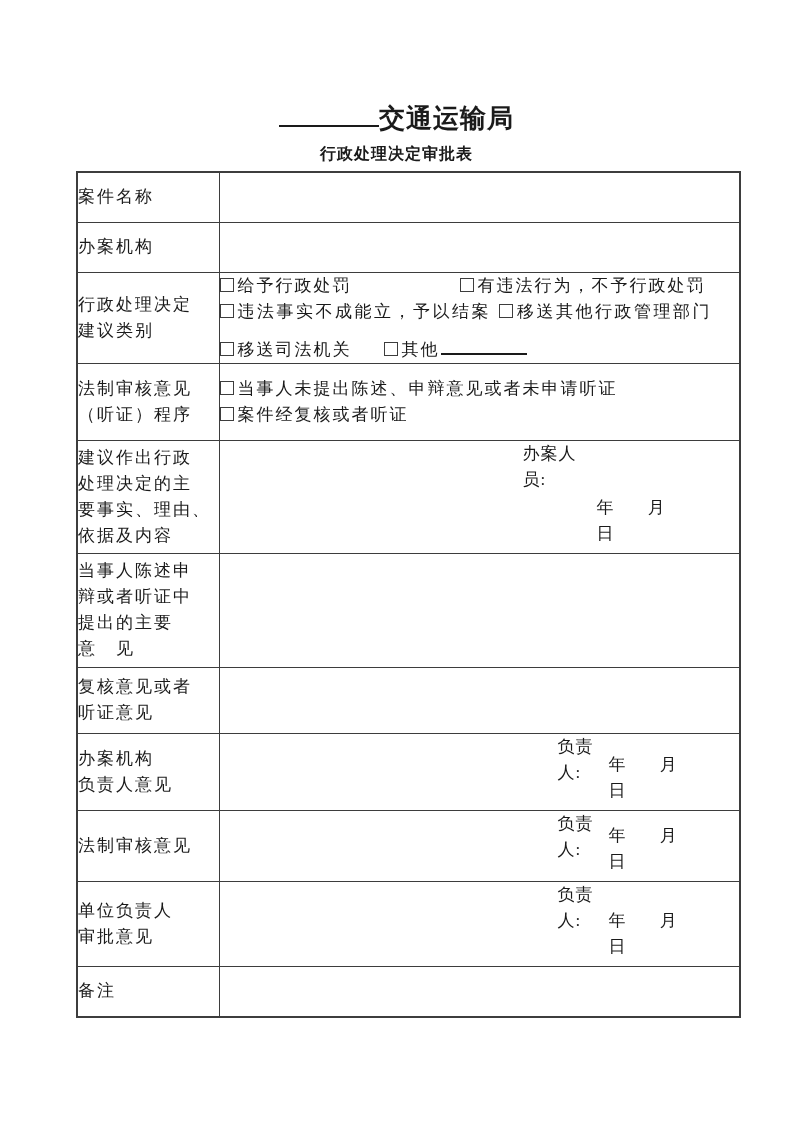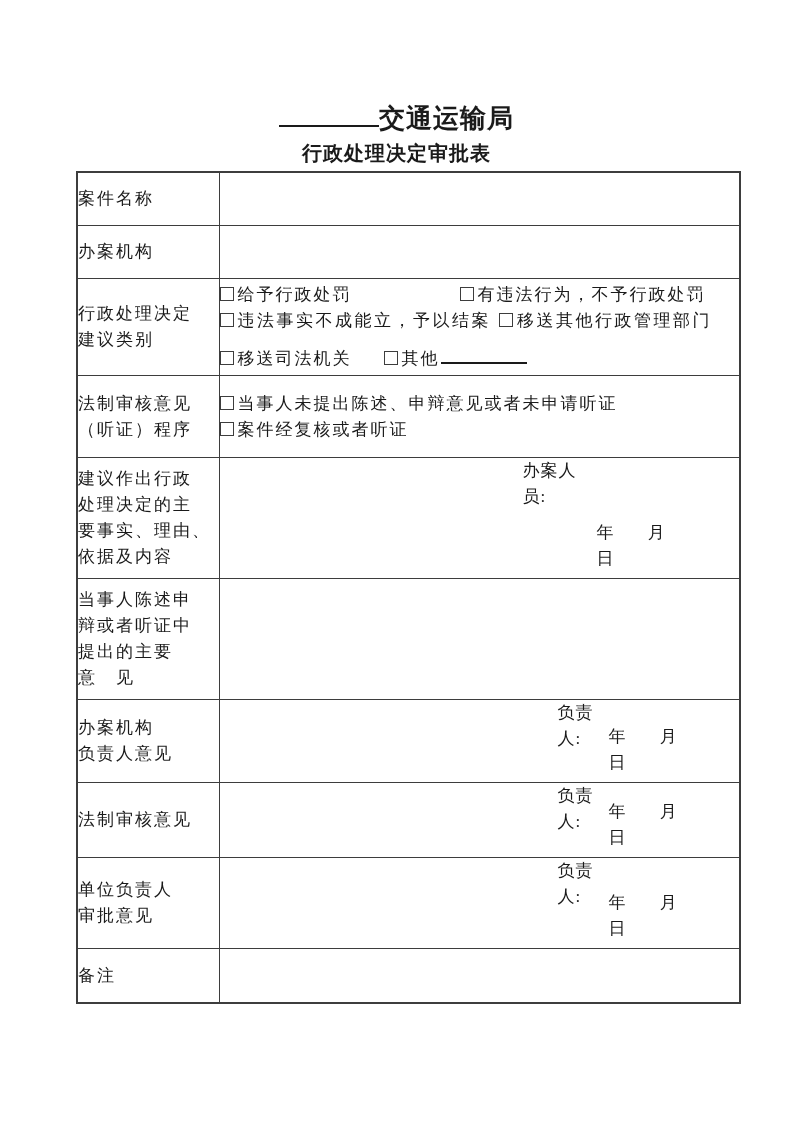--- a/index.html
+++ b/index.html
@@ -14,21 +14,21 @@
     position:absolute;top:107px;left:0;width:100%;
     text-align:center;font-size:26px;font-weight:bold;line-height:24px;
     letter-spacing:1px;white-space:nowrap;
   }
   .blank-underline{
     display:inline-block;width:100px;height:2px;
     border-bottom:2px solid #1a1a1a;vertical-align:baseline;
   }
   .subtitle-line{
     position:absolute;top:142px;left:0;width:100%;
-    text-align:center;font-size:20px;font-weight:bold;line-height:23px;
+    text-align:center;font-size:16px;font-weight:bold;line-height:23px;
     letter-spacing:1px;
   }
 
   table.form{
     position:absolute;top:171px;left:76px;width:663px;height:833px;
     border-collapse:collapse;table-layout:fixed;
     border:2px solid #3d3d3d;
   }
   table.form td{
     border:1px solid #3d3d3d;
@@ -145,20 +145,27 @@
     <tr style="height:114px">
       <td class="lbl">
         <div>当事人陈述申</div>
         <div>辩或者听证中</div>
         <div>提出的主要</div>
         <div>意　见</div>
       </td>
       <td class="content"></td>
     </tr>
 
+    <tr style="height:66px">
+      <td class="lbl">
+        <div>复核意见或者</div>
+        <div>听证意见</div>
+      </td>
+      <td class="content"></td>
+    </tr>
 
     <tr style="height:77px">
       <td class="lbl">
         <div>办案机构</div>
         <div>负责人意见</div>
       </td>
       <td class="content">
         <div class="sign-block">
           <div class="sign-name pl338">负责人:</div>
           <div class="date-line">年 月 日</div>

